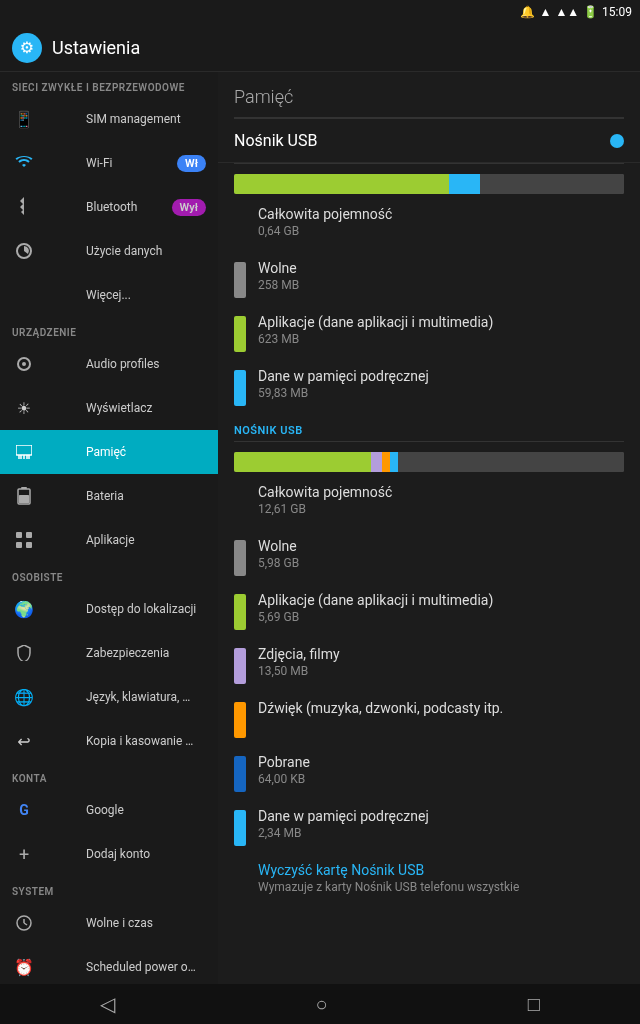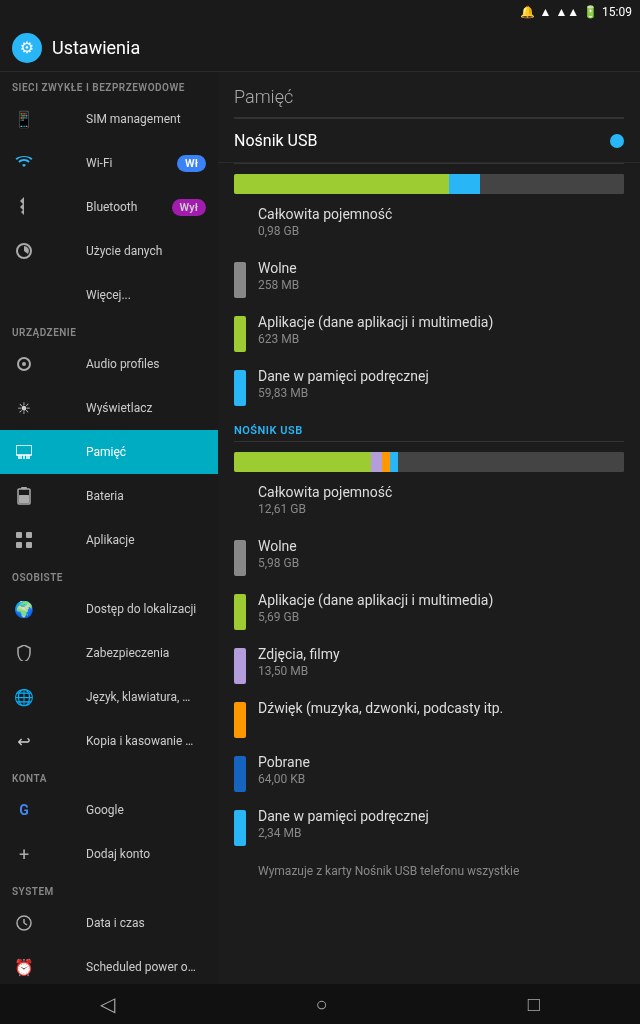--- a/index.html
+++ b/index.html
@@ -325,21 +325,21 @@
 
     <div class="sidebar-section-label">SYSTEM</div>
     <div class="sidebar-item">
       <div class="sidebar-icon">
         <svg width="16" height="16" viewBox="0 0 16 16">
             <circle cx="8" cy="8" r="7" fill="none" stroke="#aaa" stroke-width="1.5"></circle>
             <line x1="8" y1="4" x2="8" y2="8" stroke="#aaa" stroke-width="1.5"></line>
             <line x1="8" y1="8" x2="11" y2="10" stroke="#aaa" stroke-width="1.5"></line>
           </svg>
       </div>
-      <span class="sidebar-item-label">Data i czas</span>
+      <span class="sidebar-item-label">Wolne i czas</span>
     </div>
     <div class="sidebar-item">
       <div class="sidebar-icon">⏰</div>
       <span class="sidebar-item-label" style="overflow:hidden;white-space:nowrap;max-width:110px;text-overflow:ellipsis;">Scheduled power on &amp;</span>
     </div>
 
   </div>
 
   <div class="content">
     <div class="content-title">Pamięć</div>
@@ -357,21 +357,21 @@
         <div class="bar-segment" style="width:55%;background:#9ccc32;"></div>
         <div class="bar-segment" style="width:8%;background:#29b6f6;"></div>
         <div class="bar-segment" style="width:37%;background:#444;"></div>
       </div>
     </div>
 
     <div class="storage-item">
       <div class="storage-color-block" style="background:transparent;"></div>
       <div class="storage-item-text">
         <div class="storage-item-name">Całkowita pojemność</div>
-        <div class="storage-item-size">0,98 GB</div>
+        <div class="storage-item-size">0,64 GB</div>
       </div>
     </div>
 
     <div class="storage-item">
       <div class="storage-color-block" style="background:#888;"></div>
       <div class="storage-item-text">
         <div class="storage-item-name">Wolne</div>
         <div class="storage-item-size">258 MB</div>
       </div>
     </div>
@@ -455,20 +455,21 @@
       <div class="storage-color-block" style="background:#29b6f6;"></div>
       <div class="storage-item-text">
         <div class="storage-item-name">Dane w pamięci podręcznej</div>
         <div class="storage-item-size">2,34 MB</div>
       </div>
     </div>
 
     <div class="storage-item" style="cursor:pointer;">
       <div class="storage-color-block" style="background:transparent;"></div>
       <div class="storage-item-text">
+        <div class="storage-item-name" style="color:#29b6f6;">Wyczyść kartę Nośnik USB</div>
         <div class="storage-item-size">Wymazuje z karty Nośnik USB telefonu wszystkie</div>
       </div>
     </div>
   </div>
 </div>
 
 <div class="nav-bar">
   <div class="nav-btn">◁</div>
   <div class="nav-btn">○</div>
   <div class="nav-btn">□</div>

